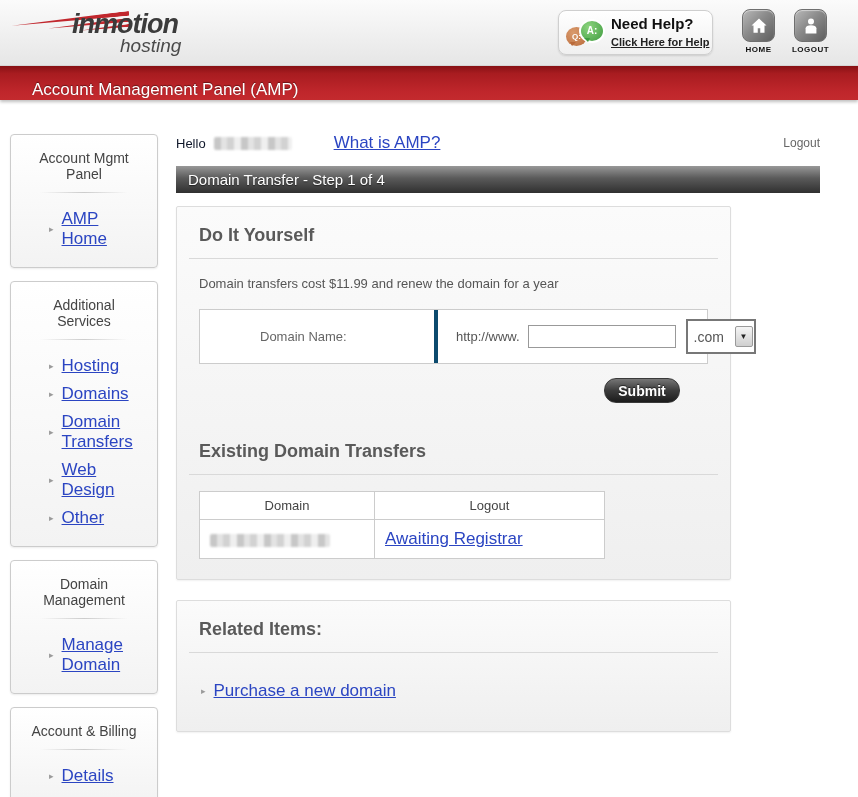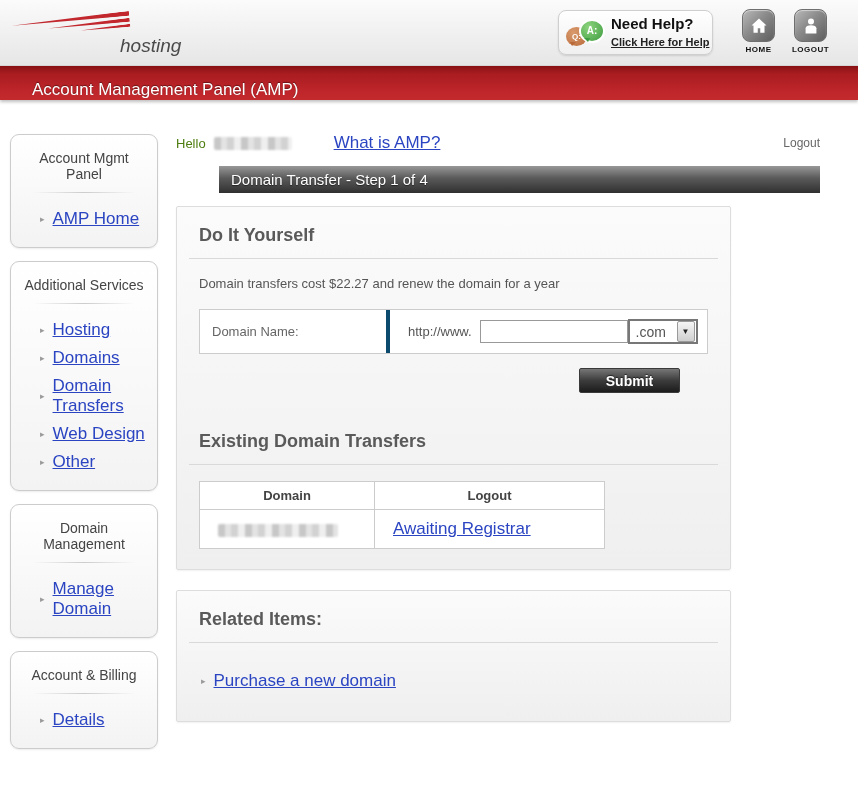--- a/index.html
+++ b/index.html
@@ -87,49 +87,49 @@
     text-shadow:0 -1px 1px rgba(0,0,0,.45);
   }
 
   
   .page { display:flex; padding-top:34px; }
   .sidebar { width:148px; margin-left:10px; flex:none; }
   .main { width:644px; margin-left:18px; }
 
   
   .side-box {
-    border:1px solid #ccc; border-radius:9px;
+    border:1px solid #ccc; border-radius:4px;
     background:linear-gradient(#ffffff,#f3f3f3);
     box-shadow:0 1px 2px rgba(0,0,0,.08);
-    margin-bottom:13px; padding:12px 7px 14px;
+    margin-bottom:13px; padding:12px 16px 14px;
   }
   .side-title { text-align:center; font-size:14px; color:#444; padding:3px 4px 10px; }
   .side-divider { height:1px; width:78%; margin:0 auto 12px;
     background:linear-gradient(90deg, rgba(204,204,204,0) 0%, #ccc 50%, rgba(204,204,204,0) 100%); }
   .side-link-row { display:flex; align-items:center; padding:4px 0 4px 22px; }
   .bullet { color:#9a9a9a; font-size:9px; margin-right:8px; flex:none; }
   .blue-link { color:#2b45c2; text-decoration:underline; font-size:17px; }
 
   
   .greet-row { display:flex; align-items:center; height:18px; }
-  .greet-hello { color:#4d7c0f; font-size:13px; }
+  .greet-hello { color:#0f172a; font-size:13px; }
   .blurred {
     display:inline-block; height:13px; border-radius:2px;
     background:repeating-linear-gradient(90deg,#c7c7c7 0 7px,#e3e3e3 7px 13px,#d2d2d2 13px 20px,#efefef 20px 27px);
     filter:blur(1.3px);
   }
   .greet-blur { width:78px; margin-left:8px; }
   .greet-amp { margin-left:42px; }
   .greet-logout { margin-left:auto; color:#666; font-size:12px; text-decoration:none; }
 
   
   .page-title-bar {
     margin-top:14px; height:27px;
     background:linear-gradient(#989898 0%, #5a5a5a 45%, #303030 100%);
-    display:flex; align-items:center;margin-left:43px;
+    display:flex; align-items:center;
   }
   .page-title { color:#fff; font-size:15px; margin-left:12px; text-shadow:0 1px 1px rgba(0,0,0,.5); }
 
   
   .panel {
     width:555px; border:1px solid #ddd; border-radius:2px;
     background:linear-gradient(#fbfbfb,#efefef);
     box-shadow:0 1px 2px rgba(0,0,0,.06);
     padding:18px 22px 20px;
   }
@@ -138,71 +138,72 @@
   .sec-heading { font-size:18px; color:#5a5a5a; }
   .sec-divider { height:1px; background:#d9d9d9; margin:12px -10px 0; }
 
   .must-read { display:inline-block; margin-top:26px; font-size:14px; font-weight:bold;
                color:#2b45c2; text-decoration:underline; }
   .body-line { margin-top:17px; color:#555; font-size:13px; }
 
   
   .form-row {
     margin-top:18px; display:flex; align-items:stretch;
-    background:#fff; border:1px solid #ccc;
+    background:#fff; border:1px solid #ccc;padding-left:48px;
   }
   .form-label-cell { width:186px; flex:none; display:flex; align-items:center;
                      padding-left:12px; color:#666; }
   .form-input-cell { flex:1; border-left:4px solid #0c4a6e; display:flex; align-items:center;
                      padding:9px 10px 9px 18px; }
   .url-prefix { color:#555; margin-right:8px; }
   .domain-input { width:148px; height:23px; border:1px solid #999; background:#fff;
                   font-family:"Liberation Sans",sans-serif; font-size:13px; padding:0 4px; }
-  .tld-select { display:flex; align-items:center; height:25px;
+  .tld-select { margin-left:10px; display:flex; align-items:center; height:35px;
                 border:2px solid #777; background:#fff; cursor:pointer; }
   .tld-value { width:46px; padding-left:6px; color:#555; font-size:14px; }
   .tld-arrow-btn { width:18px; height:21px; margin:0 1px;
                    background:linear-gradient(#f5f5f5,#cfcfcf);
                    border:1px solid #9a9a9a; border-radius:2px;
                    display:flex; align-items:center; justify-content:center;
                    font-size:8px; color:#222; }
   .submit-row { display:flex; justify-content:flex-end; padding:14px 28px 4px 0; }
   .submit-btn {
-    width:101px; height:25px;
+    width:76px; height:25px;
     background:linear-gradient(#767676 0%, #3c3c3c 50%, #1c1c1c 100%);
-    border:1px solid #3a3a3a; border-radius:2px;
+    border:1px solid #3a3a3a; border-radius:12px;
     color:#fff; font-weight:bold; font-size:14px;
     font-family:"Liberation Sans",sans-serif;
     text-shadow:0 -1px 1px rgba(0,0,0,.6); cursor:pointer;
   }
 
   .existing-heading { margin-top:34px; }
 
   
   .transfer-table { margin-top:16px; width:406px; border-collapse:collapse; background:#fff; }
   .transfer-table th, .transfer-table td { border:1px solid #ccc; font-size:13px; }
-  .transfer-table th { font-weight:bold; color:#444; text-align:center; padding:6px 4px; }
-  .transfer-table td { padding:9px 18px; }
+  .transfer-table th { font-weight:normal; color:#444; text-align:center; padding:6px 4px; }
+  .transfer-table td { padding:9px 10px; }
   .col-domain { width:175px; }
   .domain-blur { width:120px; vertical-align:middle; }
   .status-note { color:#666; margin-left:14px; }
 
   .related-links { margin-top:24px; }
   .related-links .side-link-row { padding-left:2px; }
 </style>
 </head>
 <body>
 
 <div class="topbar">
   <div class="logo">
     <span class="swoosh">
         <i></i>
         <i></i>
         <i></i>
       </span>
+    <span class="logo-line1">inmotion</span>
     <span class="logo-line2">hosting</span>
   </div>
 
   <div class="help-btn">
     <div class="bubbles">
       <div class="bubble bubble-q">Q:</div>
       <div class="bubble bubble-a">A:</div>
     </div>
     <div class="help-text">
       <div class="help-title">Need Help?</div>
@@ -302,21 +303,21 @@
     </div>
 
     <div class="page-title-bar">
       <span class="page-title">Domain Transfer - Step 1 of 4</span>
     </div>
 
     <section class="panel panel-1">
       <h2 class="sec-heading">Do It Yourself</h2>
       <div class="sec-divider"></div>
 
-      <p class="body-line">Domain transfers cost $22.27 and renew the domain for a year</p>
+      <p class="body-line">Domain transfers cost $11.99 and renew the domain for a year</p>
 
       <div class="form-row">
         <div class="form-label-cell">Domain Name:</div>
         <div class="form-input-cell">
           <span class="url-prefix">http://www.</span>
           <input class="domain-input" type="text" value="" style="">
           <div class="tld-select">
             <span class="tld-value">.com</span>
             <span class="tld-arrow-btn">▼</span>
           </div>

